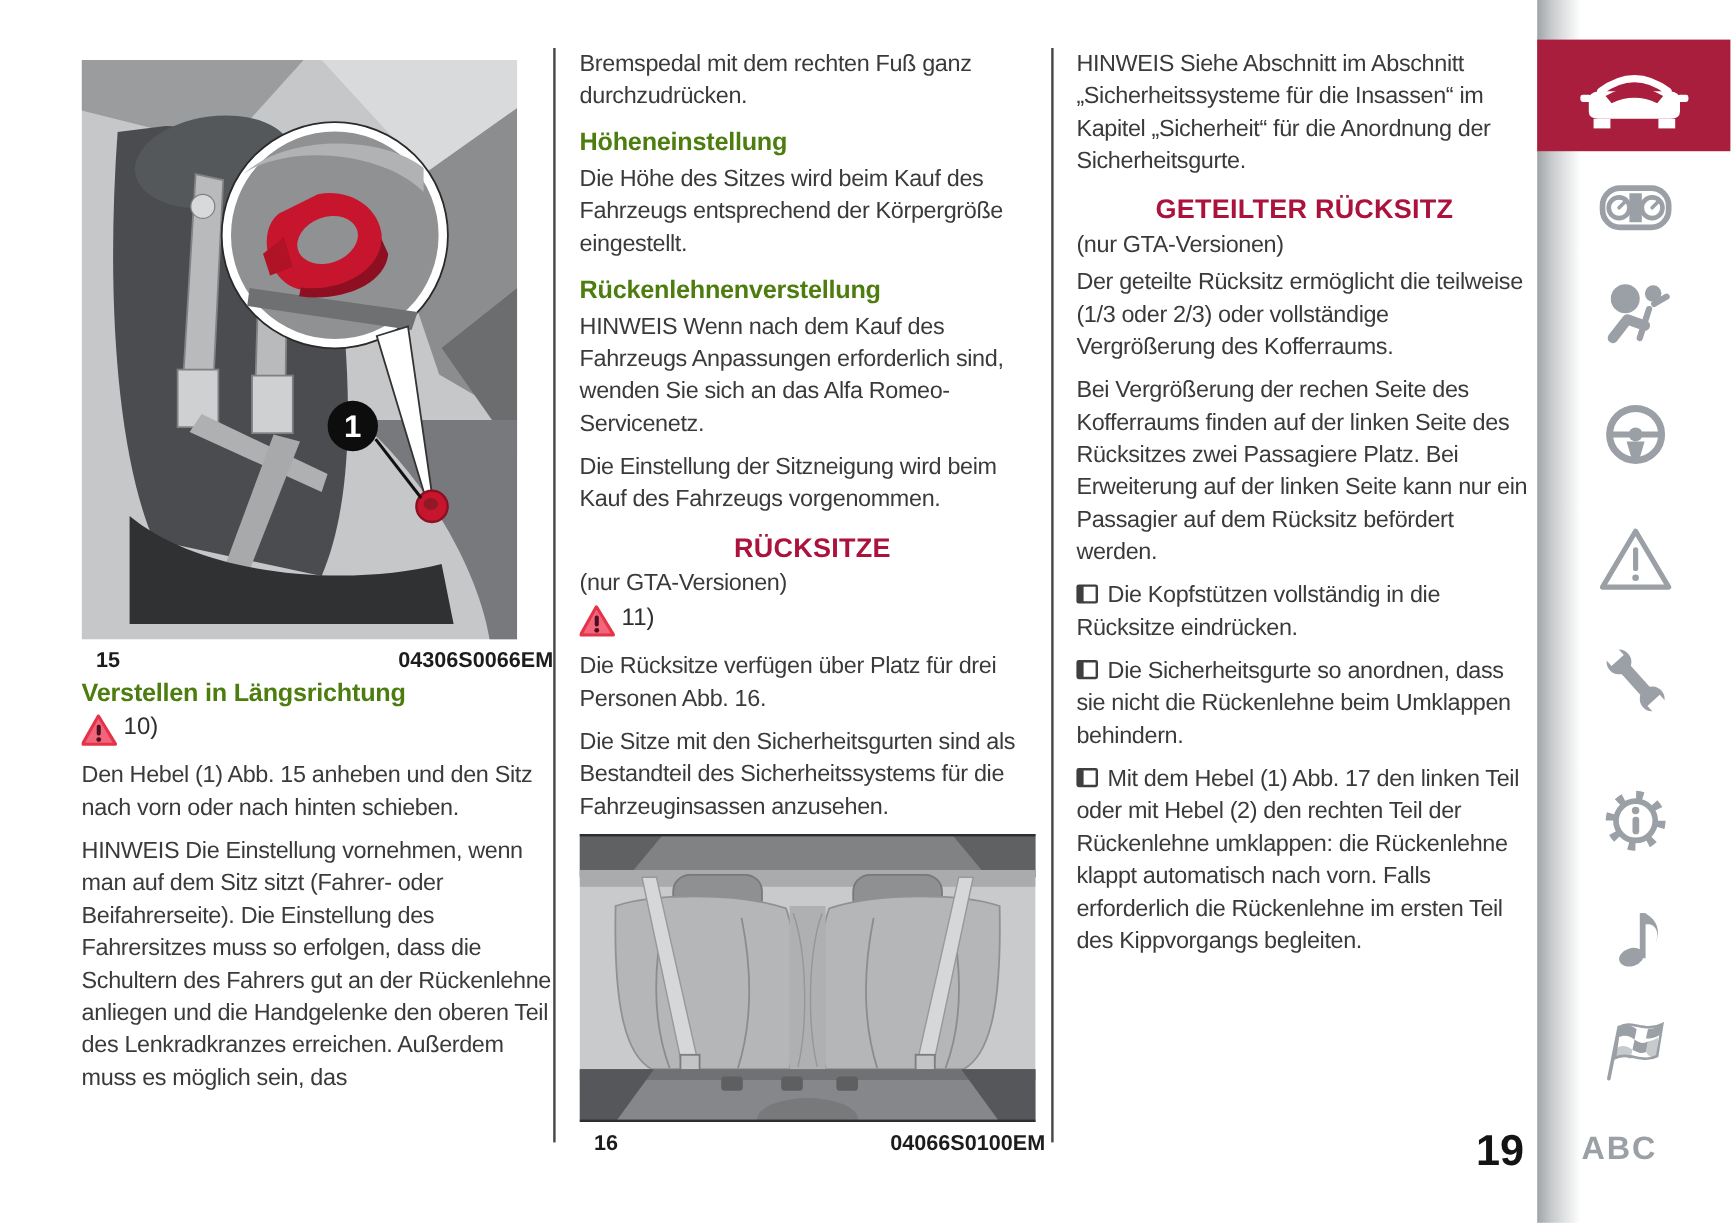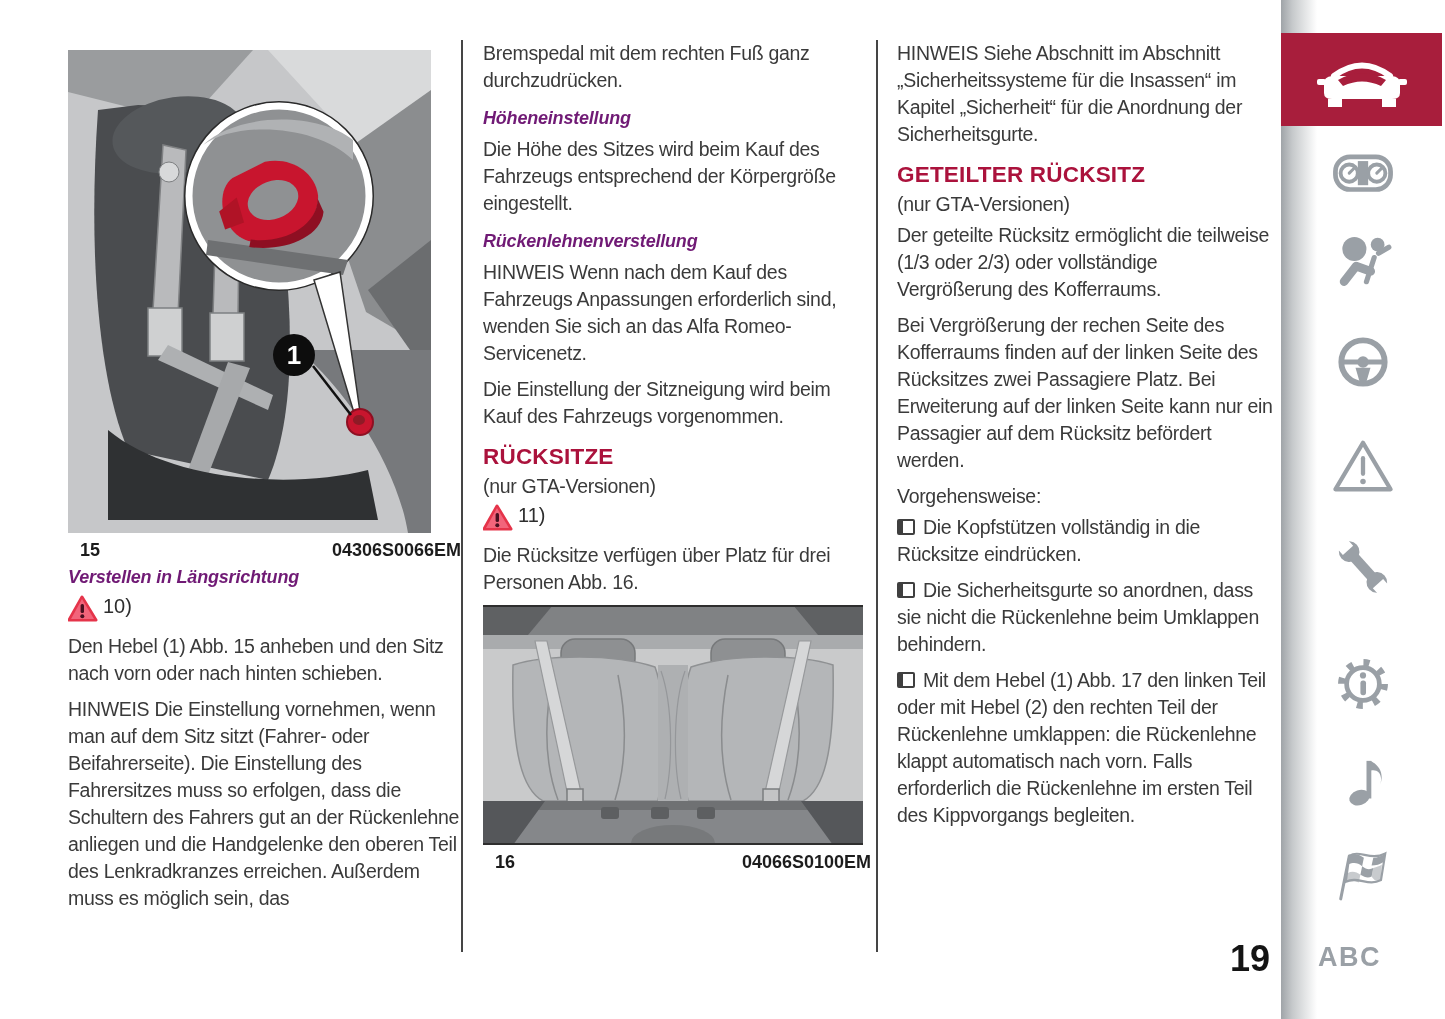--- a/index.html
+++ b/index.html
@@ -9,22 +9,22 @@
     font-family:"Liberation Sans", sans-serif;
     color:#3a3a3a;
     -webkit-font-smoothing:antialiased;
   }
   .col{position:absolute;top:40px;}
   .col-left{left:68px;width:393px;top:50px;}
   .col-mid{left:483px;width:388px;}
   .col-right{left:897px;width:380px;}
   p.p{font-size:19.5px;line-height:27px;margin:0 0 9px 0;letter-spacing:-0.3px;}
   p.tight{margin-bottom:4px;}
-  h3.h{color:#701a75;font-size:18px;line-height:25px;margin:12px 0 5px 0;letter-spacing:-0.2px;font-style:italic;}
-  h2.H{color:#ab123c;font-size:22.5px;line-height:26px;margin:14px 0 3px 0;letter-spacing:0.2px;}
+  h3.h{color:#4d7c0f;font-size:21px;line-height:25px;margin:12px 0 5px 0;letter-spacing:-0.2px;}
+  h2.H{color:#ab123c;font-size:22.5px;line-height:26px;margin:14px 0 3px 0;letter-spacing:0.2px;text-align:center;}
   .warn{display:flex;align-items:flex-start;margin:2px 0 8px 0;height:30px;}
   .warn .wnum{font-size:20px;font-weight:normal;color:#2e2e2e;margin-left:5px;position:relative;top:0px;}
   .bullet .sq{
     display:inline-block;width:10px;height:12px;
     border:2px solid #3f3f3f;border-left-width:6px;border-radius:2px;
     margin-right:8px;vertical-align:-1px;
   }
   .figure{display:block;}
   .cap-row{display:flex;justify-content:space-between;align-items:baseline;
     font-size:18px;font-weight:bold;color:#1c1c1c;margin:7px 0 0 12px;}
@@ -121,20 +121,21 @@
     <svg width="30" height="28" viewBox="0 0 30 28">
       <polygon points="14,2 28,25 1,25" fill="#e5344a" stroke="#e5344a" stroke-width="3" stroke-linejoin="round"></polygon>
       <polygon points="14,4 26,24 3,24" fill="#f2657b"></polygon>
       <rect x="12.6" y="9" width="3.4" height="9" rx="1.5" fill="#4a1020"></rect>
       <circle cx="14.3" cy="21.3" r="2" fill="#4a1020"></circle>
     </svg>
     <span class="wnum">11)</span>
   </div>
 
   <p class="p">Die Rücksitze verfügen über Platz für drei Personen Abb. 16.</p>
+  <p class="p">Die Sitze mit den Sicherheitsgurten sind als Bestandteil des Sicherheitssystems für die Fahrzeuginsassen anzusehen.</p>
 
   <svg class="figure" style="margin-top:4px;" width="380" height="240" viewBox="0 0 380 240">
     <rect width="380" height="240" fill="#c9cacb"></rect>
     <rect x="0" y="0" width="380" height="36" fill="#808284"></rect>
     <polygon points="0,0 70,0 40,36 0,36" fill="#5f6163"></polygon>
     <polygon points="310,0 380,0 380,36 340,36" fill="#5f6163"></polygon>
     <rect x="0" y="30" width="380" height="14" fill="#a9abad"></rect>
     <rect x="78" y="34" width="74" height="34" rx="14" fill="#8e9092" stroke="#77797b" stroke-width="1.5"></rect>
     <rect x="228" y="34" width="74" height="34" rx="14" fill="#8e9092" stroke="#77797b" stroke-width="1.5"></rect>
     <path d="M30,60 C28,150 40,185 60,196 L175,196 C185,150 182,90 172,62 C130,48 60,50 30,60 Z" fill="#b4b6b8" stroke="#8f9193" stroke-width="1.5"></path>
@@ -167,21 +168,20 @@
     <span>04066S0100EM</span>
   </div>
 </div>
 
 <div class="col col-right">
   <p class="p">HINWEIS Siehe Abschnitt im Abschnitt „Sicherheitssysteme für die Insassen“ im Kapitel „Sicherheit“ für die Anordnung der Sicherheitsgurte.</p>
   <h2 class="H">GETEILTER RÜCKSITZ</h2>
   <p class="p tight">(nur GTA-Versionen)</p>
   <p class="p">Der geteilte Rücksitz ermöglicht die teilweise (1/3 oder 2/3) oder vollständige Vergrößerung des Kofferraums.</p>
   <p class="p">Bei Vergrößerung der rechen Seite des Kofferraums finden auf der linken Seite des Rücksitzes zwei Passagiere Platz. Bei Erweiterung auf der linken Seite kann nur ein Passagier auf dem Rücksitz befördert werden.</p>
-  <p class="p tight">Vorgehensweise:</p>
   <p class="p bullet"><span class="sq"></span><span>Die Kopfstützen vollständig in die Rücksitze eindrücken.</span></p>
   <p class="p bullet"><span class="sq"></span><span>Die Sicherheitsgurte so anordnen, dass sie nicht die Rückenlehne beim Umklappen behindern.</span></p>
   <p class="p bullet"><span class="sq"></span><span>Mit dem Hebel (1) Abb. 17 den linken Teil oder mit Hebel (2) den rechten Teil der Rückenlehne umklappen: die Rückenlehne klappt automatisch nach vorn. Falls erforderlich die Rückenlehne im ersten Teil des Kippvorgangs begleiten.</span></p>
 </div>
 
 <div class="divider divider-1"></div>
 <div class="divider divider-2"></div>
 <div class="edge-gradient"></div>
 
 <div class="red-block">

